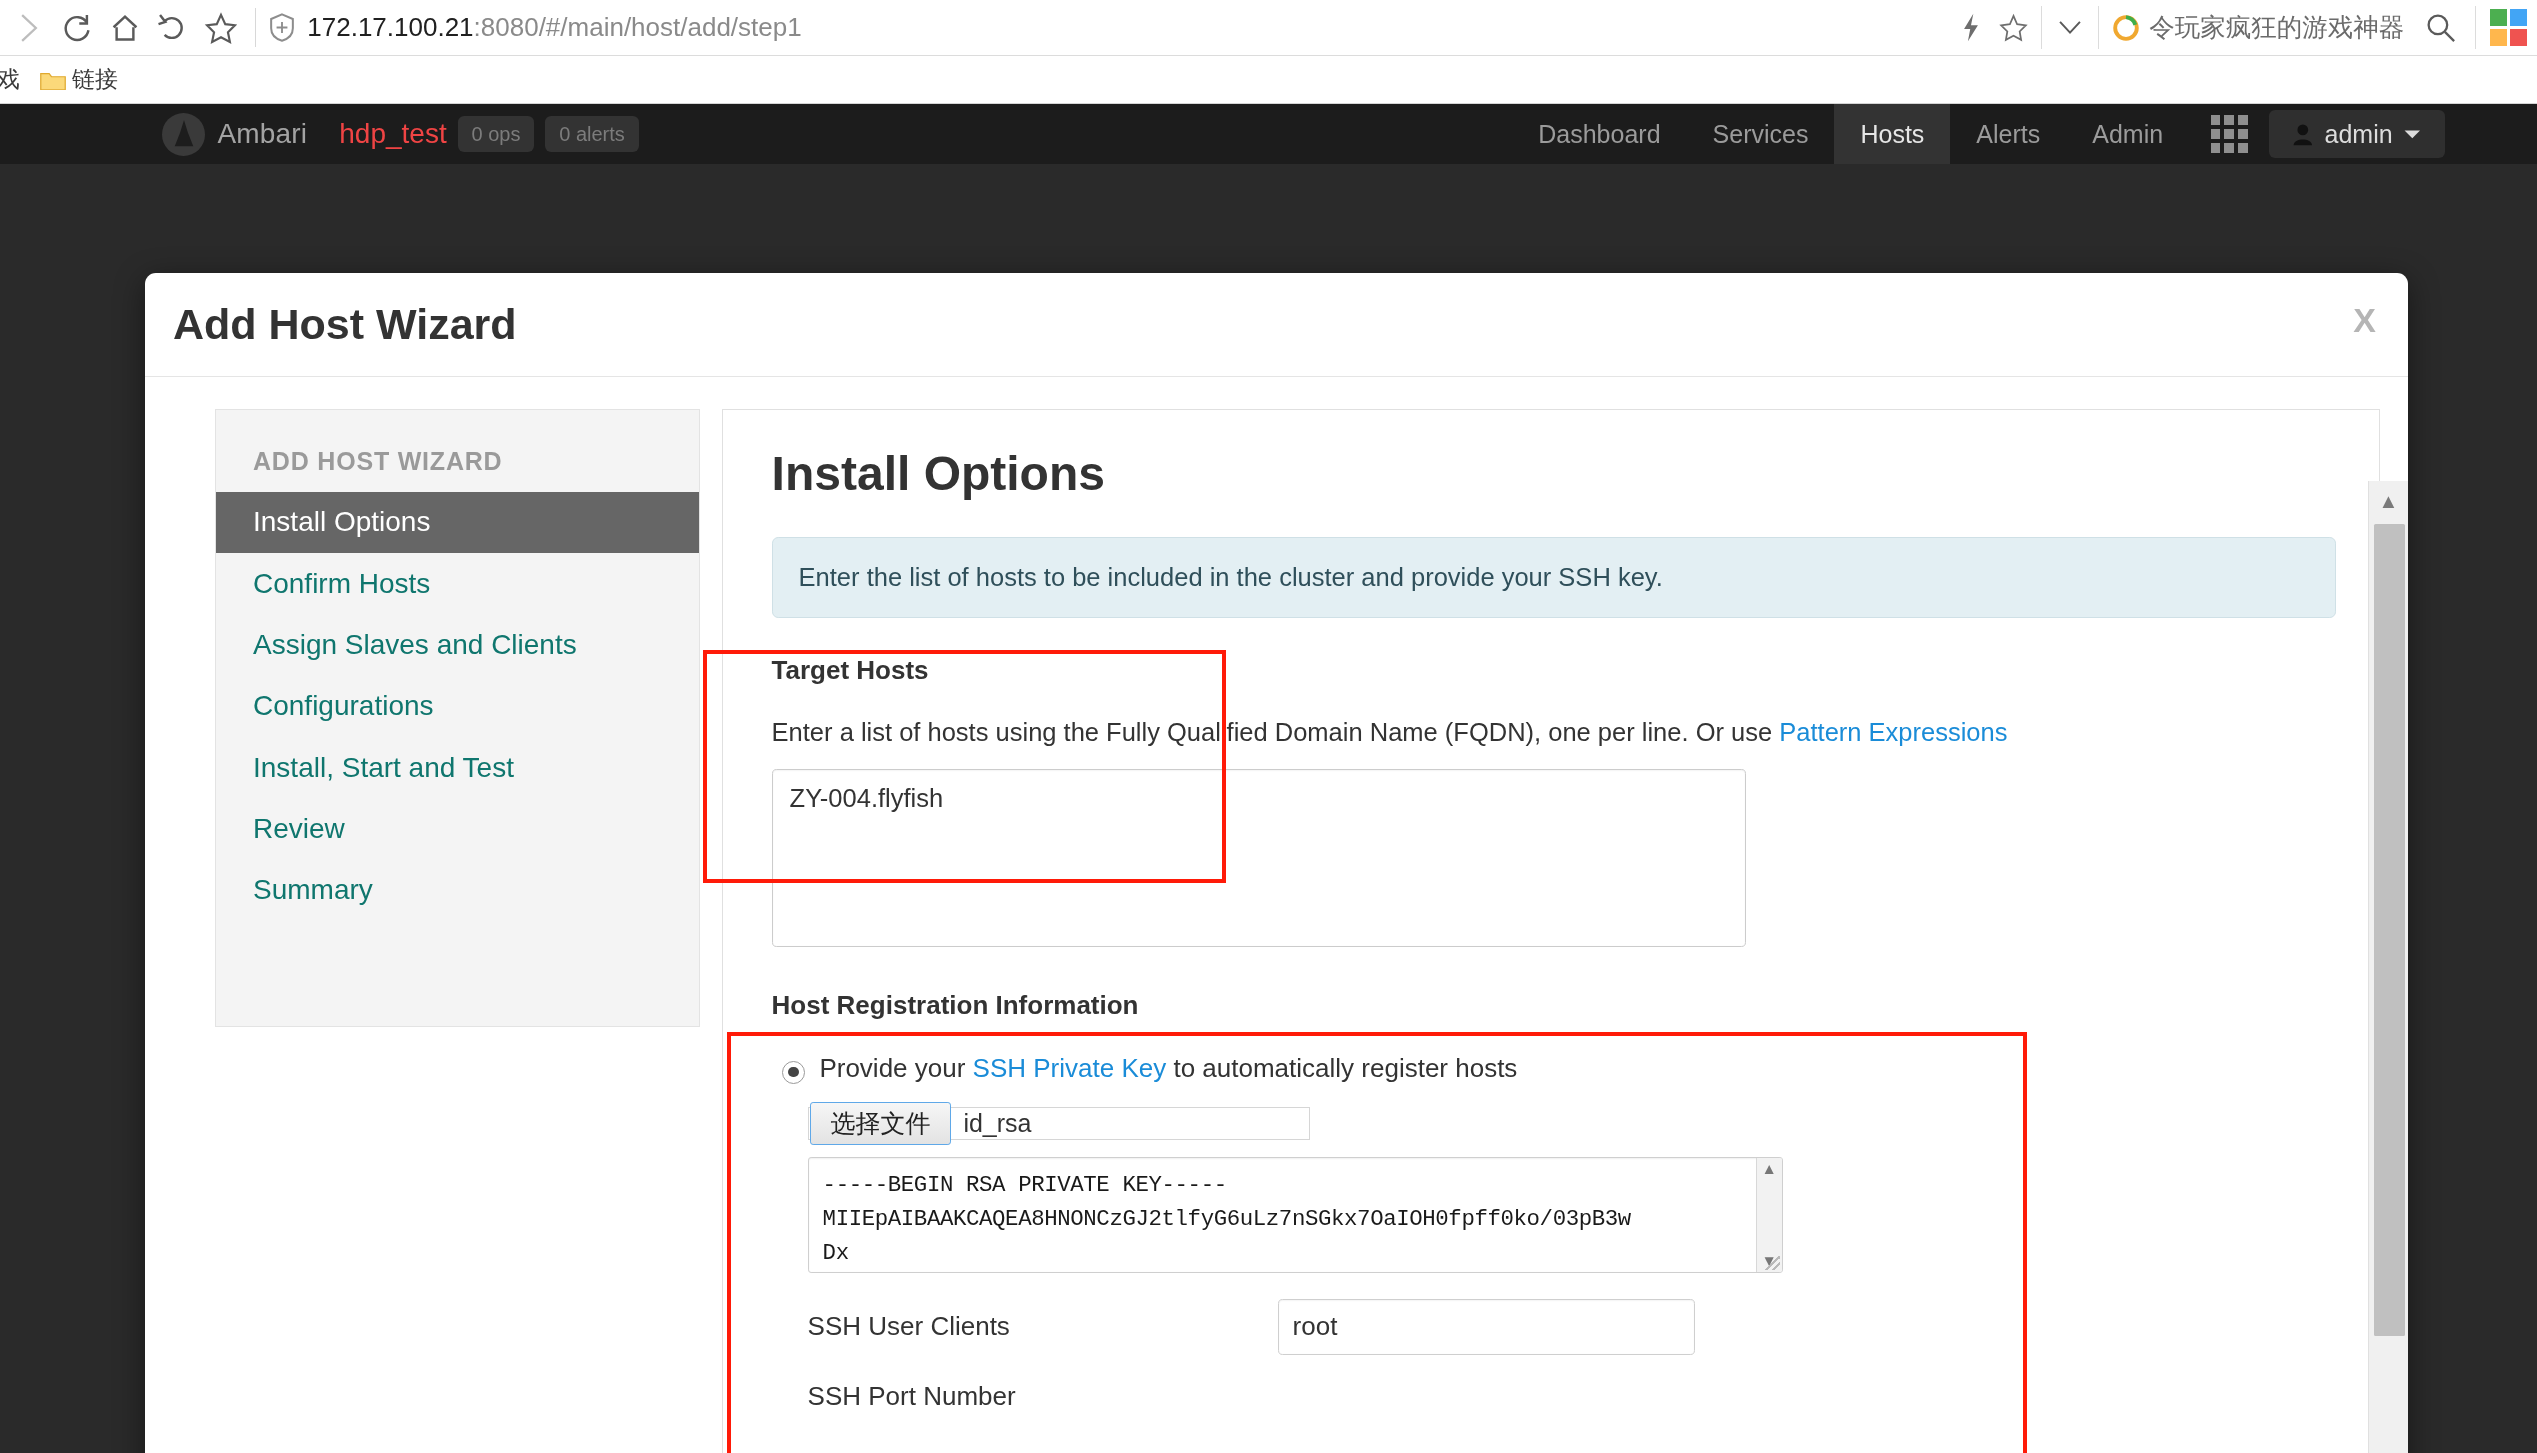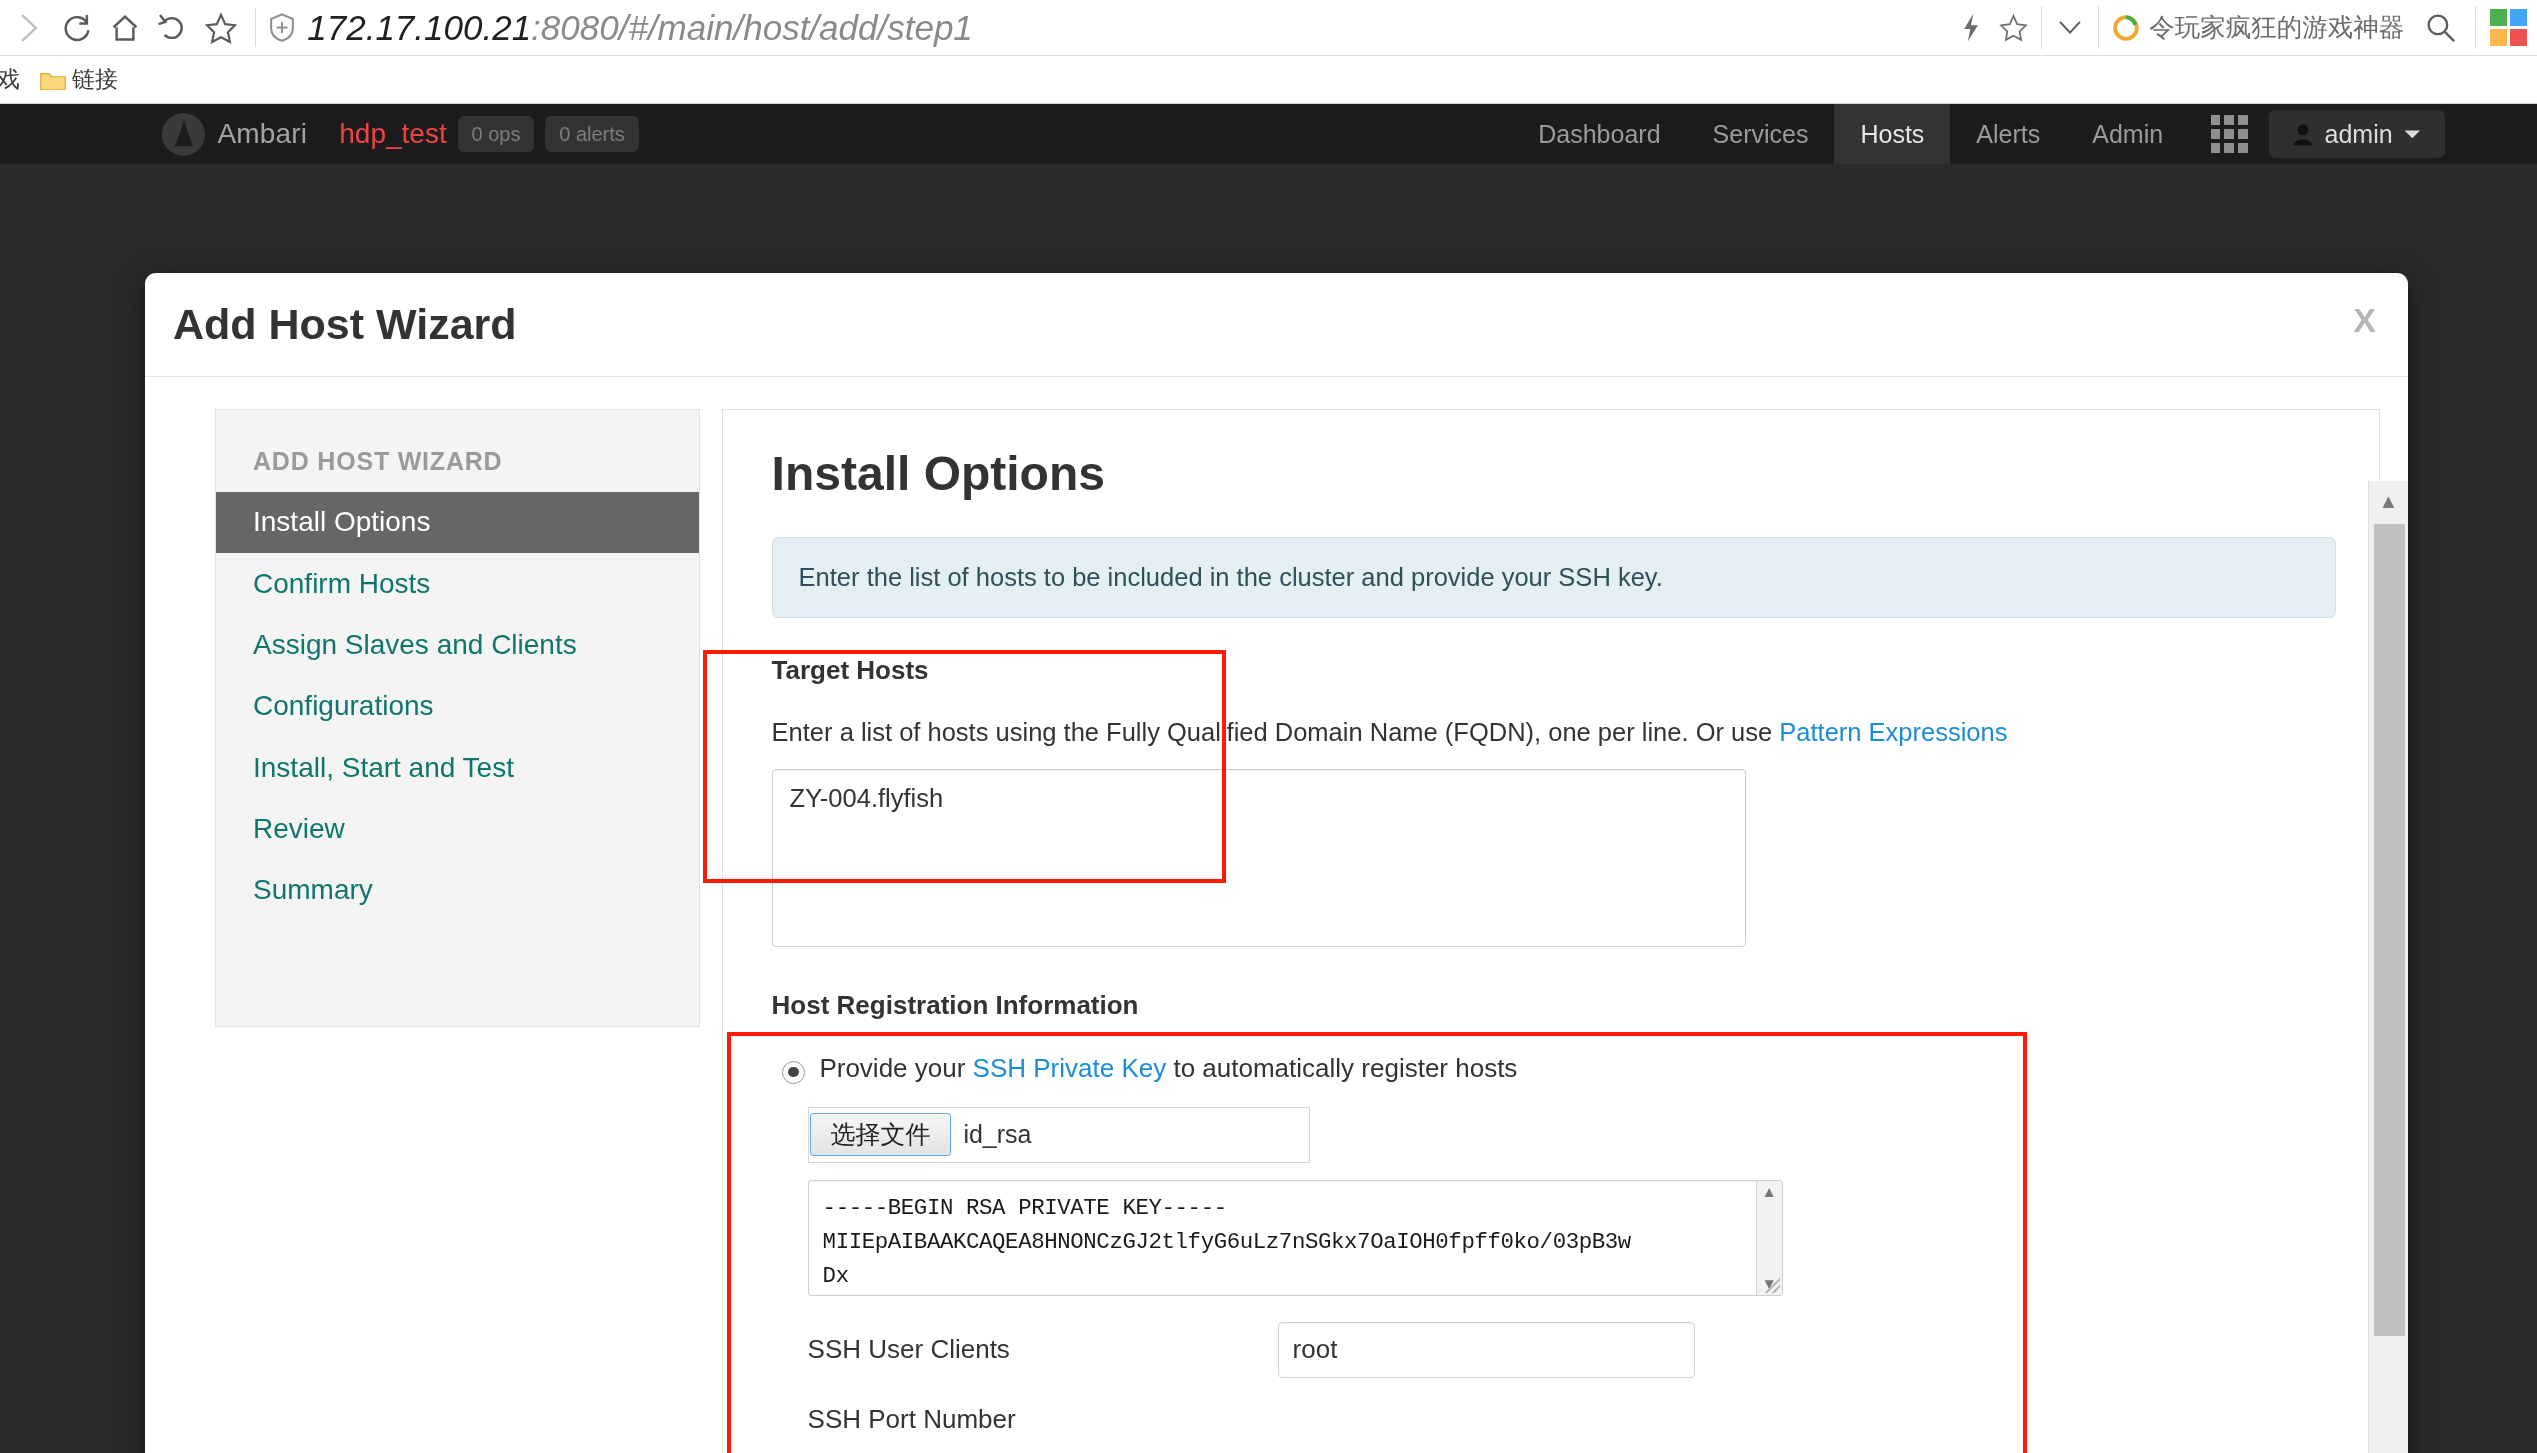--- a/index.html
+++ b/index.html
@@ -23,21 +23,21 @@
     color: #666; cursor: pointer;
   }
   .nav-ico svg { display: block; }
 
   .urlbar-sep { width: 0.8px; height: 39px; background: #d8d8d8; margin: 0 10.8px; }
 
   .urlbar {
     flex: 1; display: flex; align-items: center; height: 46px; min-width: 0;
   }
   .shield-ico { width: 31px; height: 31px; margin-right: 9.3px; display: flex; align-items:center; justify-content:center; }
-  .url-text { font-size: 35px; color: #202020; letter-spacing: 0px; white-space: nowrap; font-style: italic; }
+  .url-text { font-size: 26px; color: #202020; letter-spacing: 0px; white-space: nowrap; }
   .url-text .dim { color: #8a8a8a; }
 
   .toolbar-right { display: flex; align-items: center; height: 56px; }
   .tr-ico { width: 43px; height: 56px; display:flex; align-items:center; justify-content:center; color:#555; }
   .vsep { width: 0.8px; height: 43px; background: #dcdcdc; margin: 0 6.2px; }
   .ext-search { display:flex; align-items:center; height:48px; padding: 0 4.6px; }
   .ext-label { font-size: 25.5px; color: #6b6b6b; margin-left: 6.2px; white-space: nowrap; }
   .ext-mag { width: 48px; height: 48px; display:flex;align-items:center;justify-content:center; color:#555; margin-left:12.4px;}
   .grid-colors { display: grid; grid-template-columns: 17px 17px; grid-template-rows: 17px 17px; gap: 3.1px; margin: 0 10.8px 0 7.7px; }
   .gc { width: 17px; height: 17px; }
@@ -148,21 +148,21 @@
     width: 23px; height: 23px; border-radius: 50%; border: 1.5px solid #9a9a9a;
     background: #fff; display:flex; align-items:center; justify-content:center;
     margin-right: 14px; flex-shrink: 0;
   }
   .radio.checked::after {
     content:''; width: 10.8px; height: 10.8px; border-radius: 50%; background: #444;
   }
   .radio-label { font-size: 26px; color: #333; }
 
   .file-row {
-    margin: 23px 0 0 36px; width: 502px; height: 56px;
+    margin: 23px 0 0 36px; width: 502px; height: 33px;
     border: 0.8px solid #d6d6d6; background: #fff; display:flex; align-items:center;
   }
   .file-btn {
     height: 43px; min-width: 141px; background: linear-gradient(#f6f6f6,#e3e3e3);
     border: 0.8px solid #5fa8e8; border-radius: 3.1px; display:flex; align-items:center;
     justify-content:center; font-size: 25px; color: #222; margin: 1.5px; cursor:pointer;
   }
   .file-name { font-size: 25px; color: #333; margin-left: 10.8px; }
 
   .key-box {

